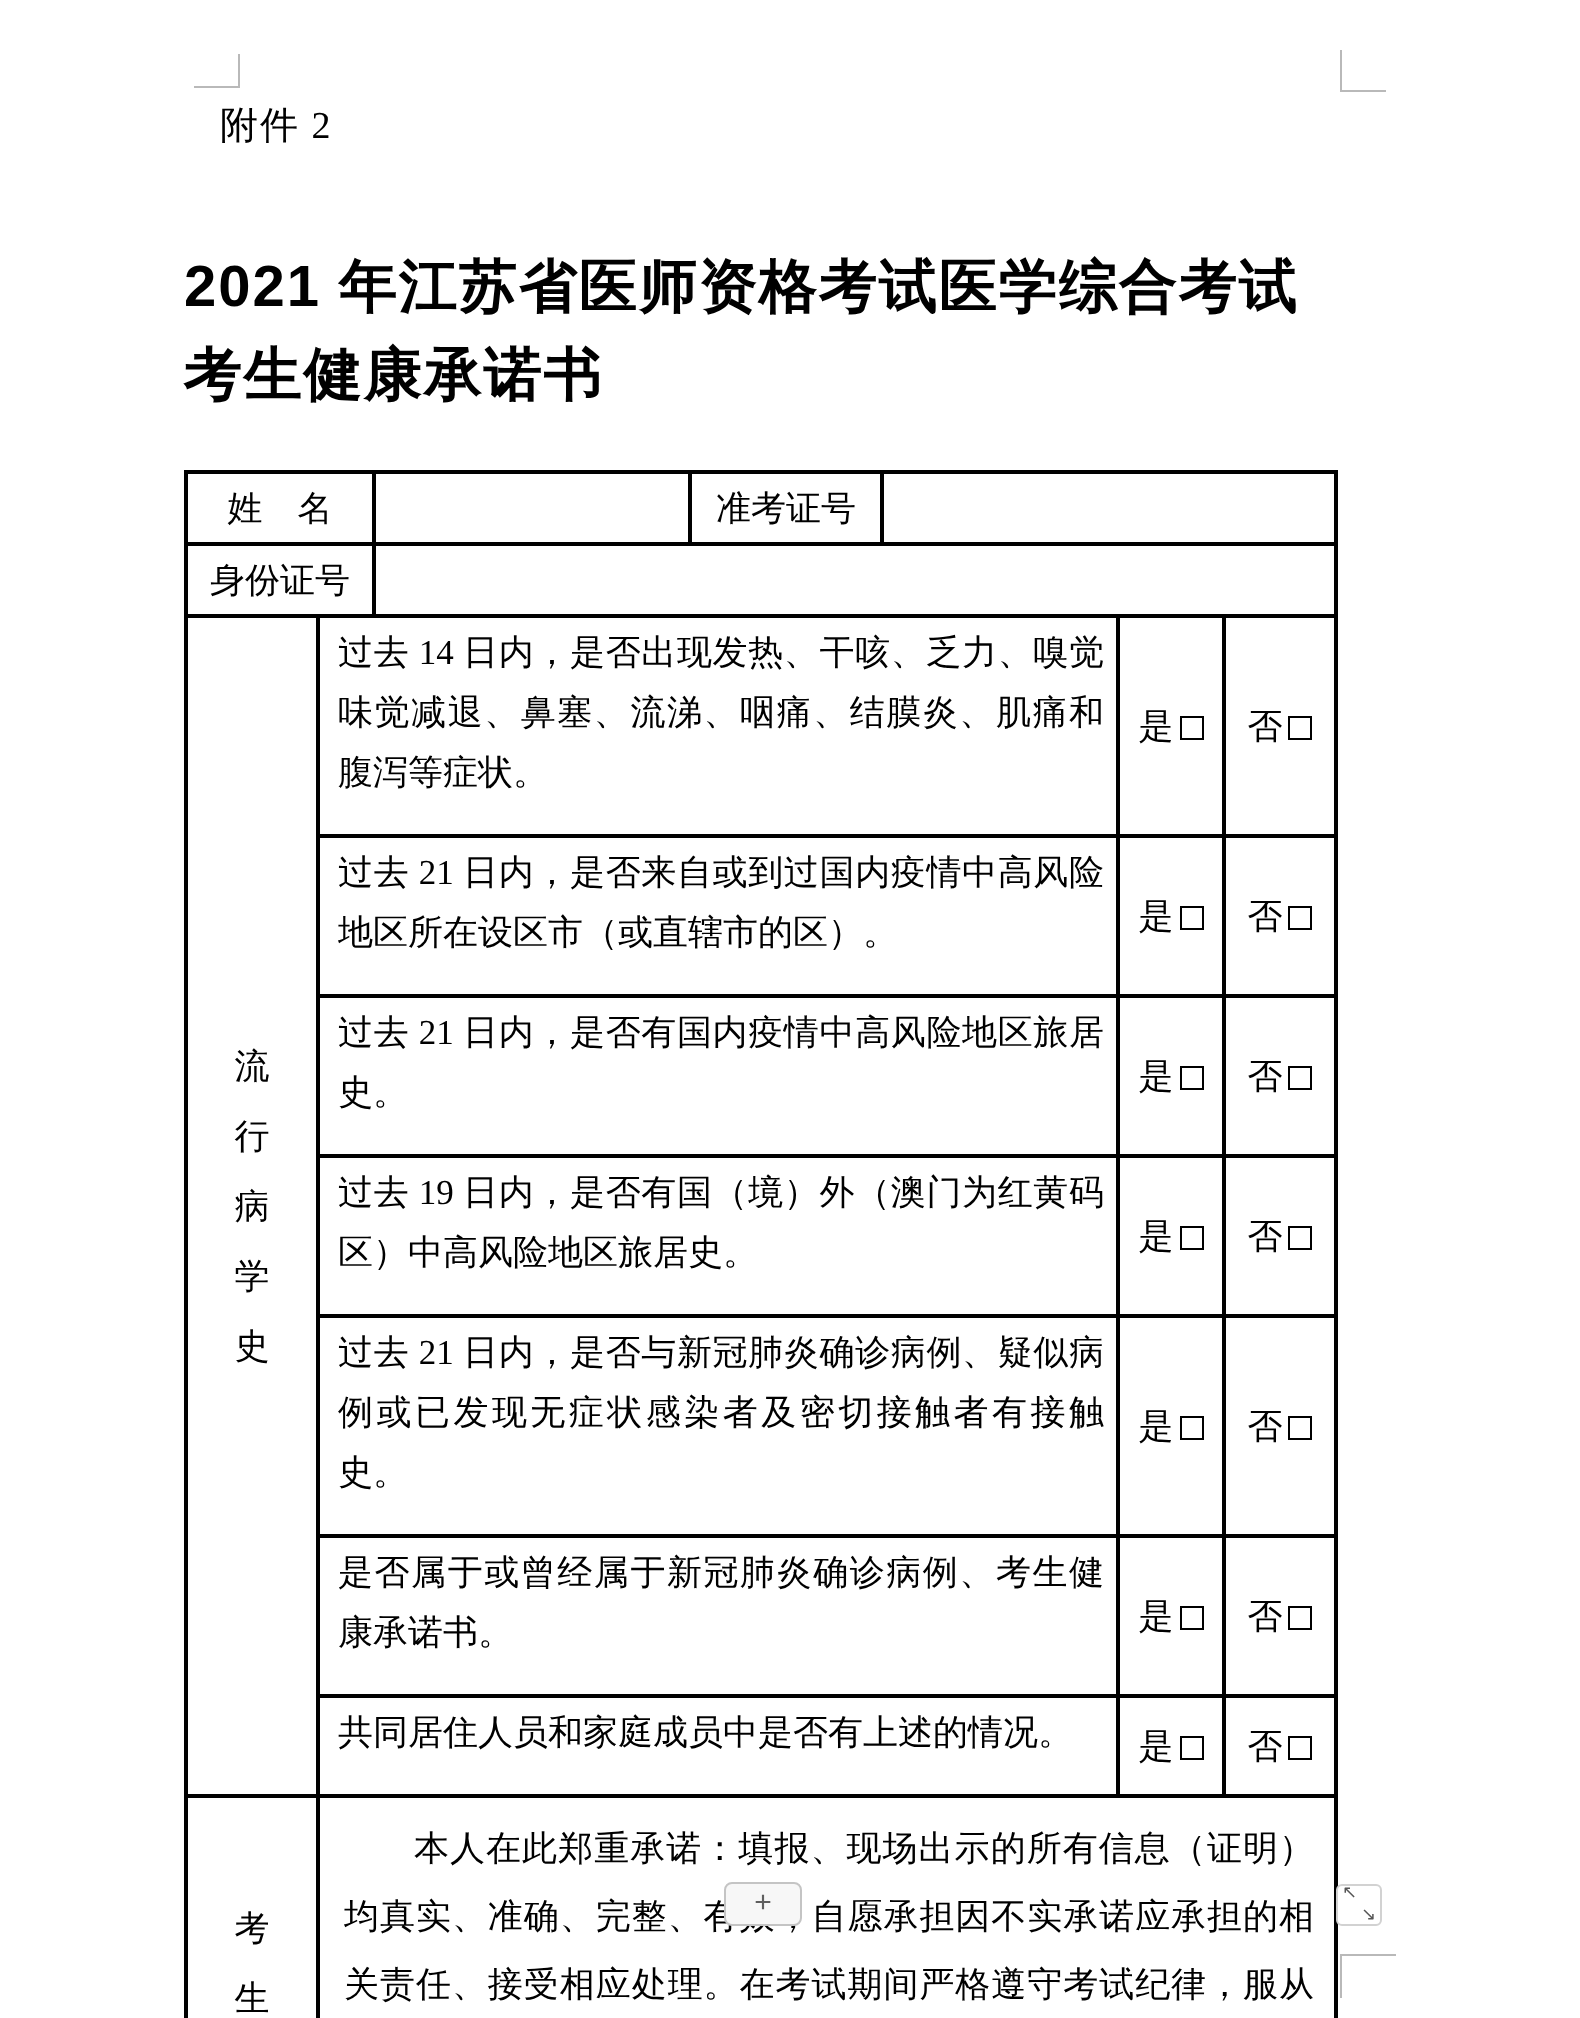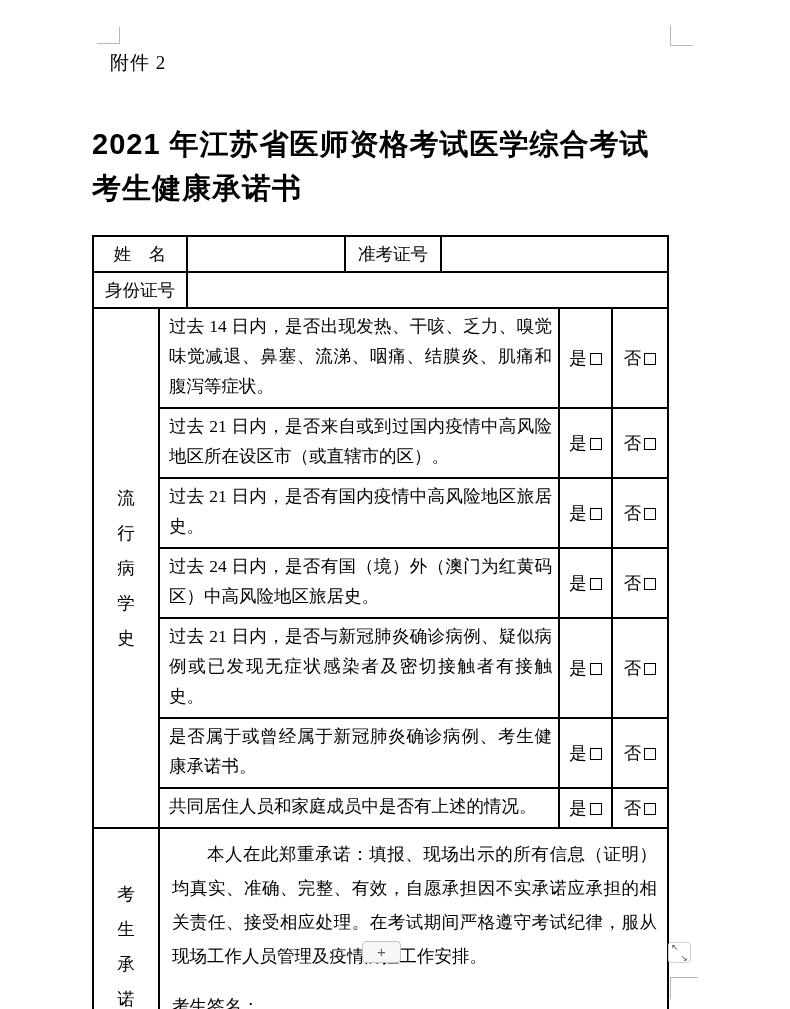--- a/index.html
+++ b/index.html
@@ -24,21 +24,21 @@
   }
 
   .tables{position:absolute;left:92px;top:207px;width:575px;margin-top:28px;}
   table.t{border-collapse:collapse;table-layout:fixed;width:575px;}
   table.t + table.t{margin-top:-2px;}
   table.t td{border:2px solid #000;font-size:17.5px;vertical-align:middle;overflow:hidden;}
 
   td.lbl{text-align:center;}
   td.blank{background:#fff;}
 
-  td.q{padding:2px 6px 6px 9px;line-height:30px;text-align:justify;}
+  td.q{padding:2px 6px 16px 9px;line-height:30px;text-align:justify;}
   td.yn{text-align:center;white-space:nowrap;font-size:17px;}
   .cbox{display:inline-block;width:10px;height:10px;border:1px solid #000;margin-left:3px;vertical-align:-1px;background:#fff;}
 
   td.vlabel{text-align:center;font-size:18px;}
   td.vlabel div{line-height:35px;}
 
   td.pledge-cell{padding:4px 10px 10px 12px;vertical-align:top;}
   .pledge{margin:4px 0 0 0;text-indent:2em;line-height:34px;font-size:17.5px;text-align:justify;}
   .sig{margin-top:18px;line-height:30px;font-size:17.5px;}
   .date{margin-top:6px;text-align:right;padding-right:30px;font-size:17.5px;line-height:28px;}
@@ -121,21 +121,21 @@
         <td class="q">过去 21 日内，是否来自或到过国内疫情中高风险地区所在设区市（或直辖市的区）。</td>
         <td class="yn"><span>是</span><span class="cbox"></span></td>
         <td class="yn"><span>否</span><span class="cbox"></span></td>
       </tr>
       <tr style="height:58px">
         <td class="q">过去 21 日内，是否有国内疫情中高风险地区旅居史。</td>
         <td class="yn"><span>是</span><span class="cbox"></span></td>
         <td class="yn"><span>否</span><span class="cbox"></span></td>
       </tr>
       <tr style="height:60px">
-        <td class="q">过去 24 日内，是否有国（境）外（澳门为红黄码区）中高风险地区旅居史。</td>
+        <td class="q">过去 19 日内，是否有国（境）外（澳门为红黄码区）中高风险地区旅居史。</td>
         <td class="yn"><span>是</span><span class="cbox"></span></td>
         <td class="yn"><span>否</span><span class="cbox"></span></td>
       </tr>
       <tr style="height:90px">
         <td class="q">过去 21 日内，是否与新冠肺炎确诊病例、疑似病例或已发现无症状感染者及密切接触者有接触史。</td>
         <td class="yn"><span>是</span><span class="cbox"></span></td>
         <td class="yn"><span>否</span><span class="cbox"></span></td>
       </tr>
       <tr style="height:63px">
         <td class="q">是否属于或曾经属于新冠肺炎确诊病例、考生健康承诺书。</td>

